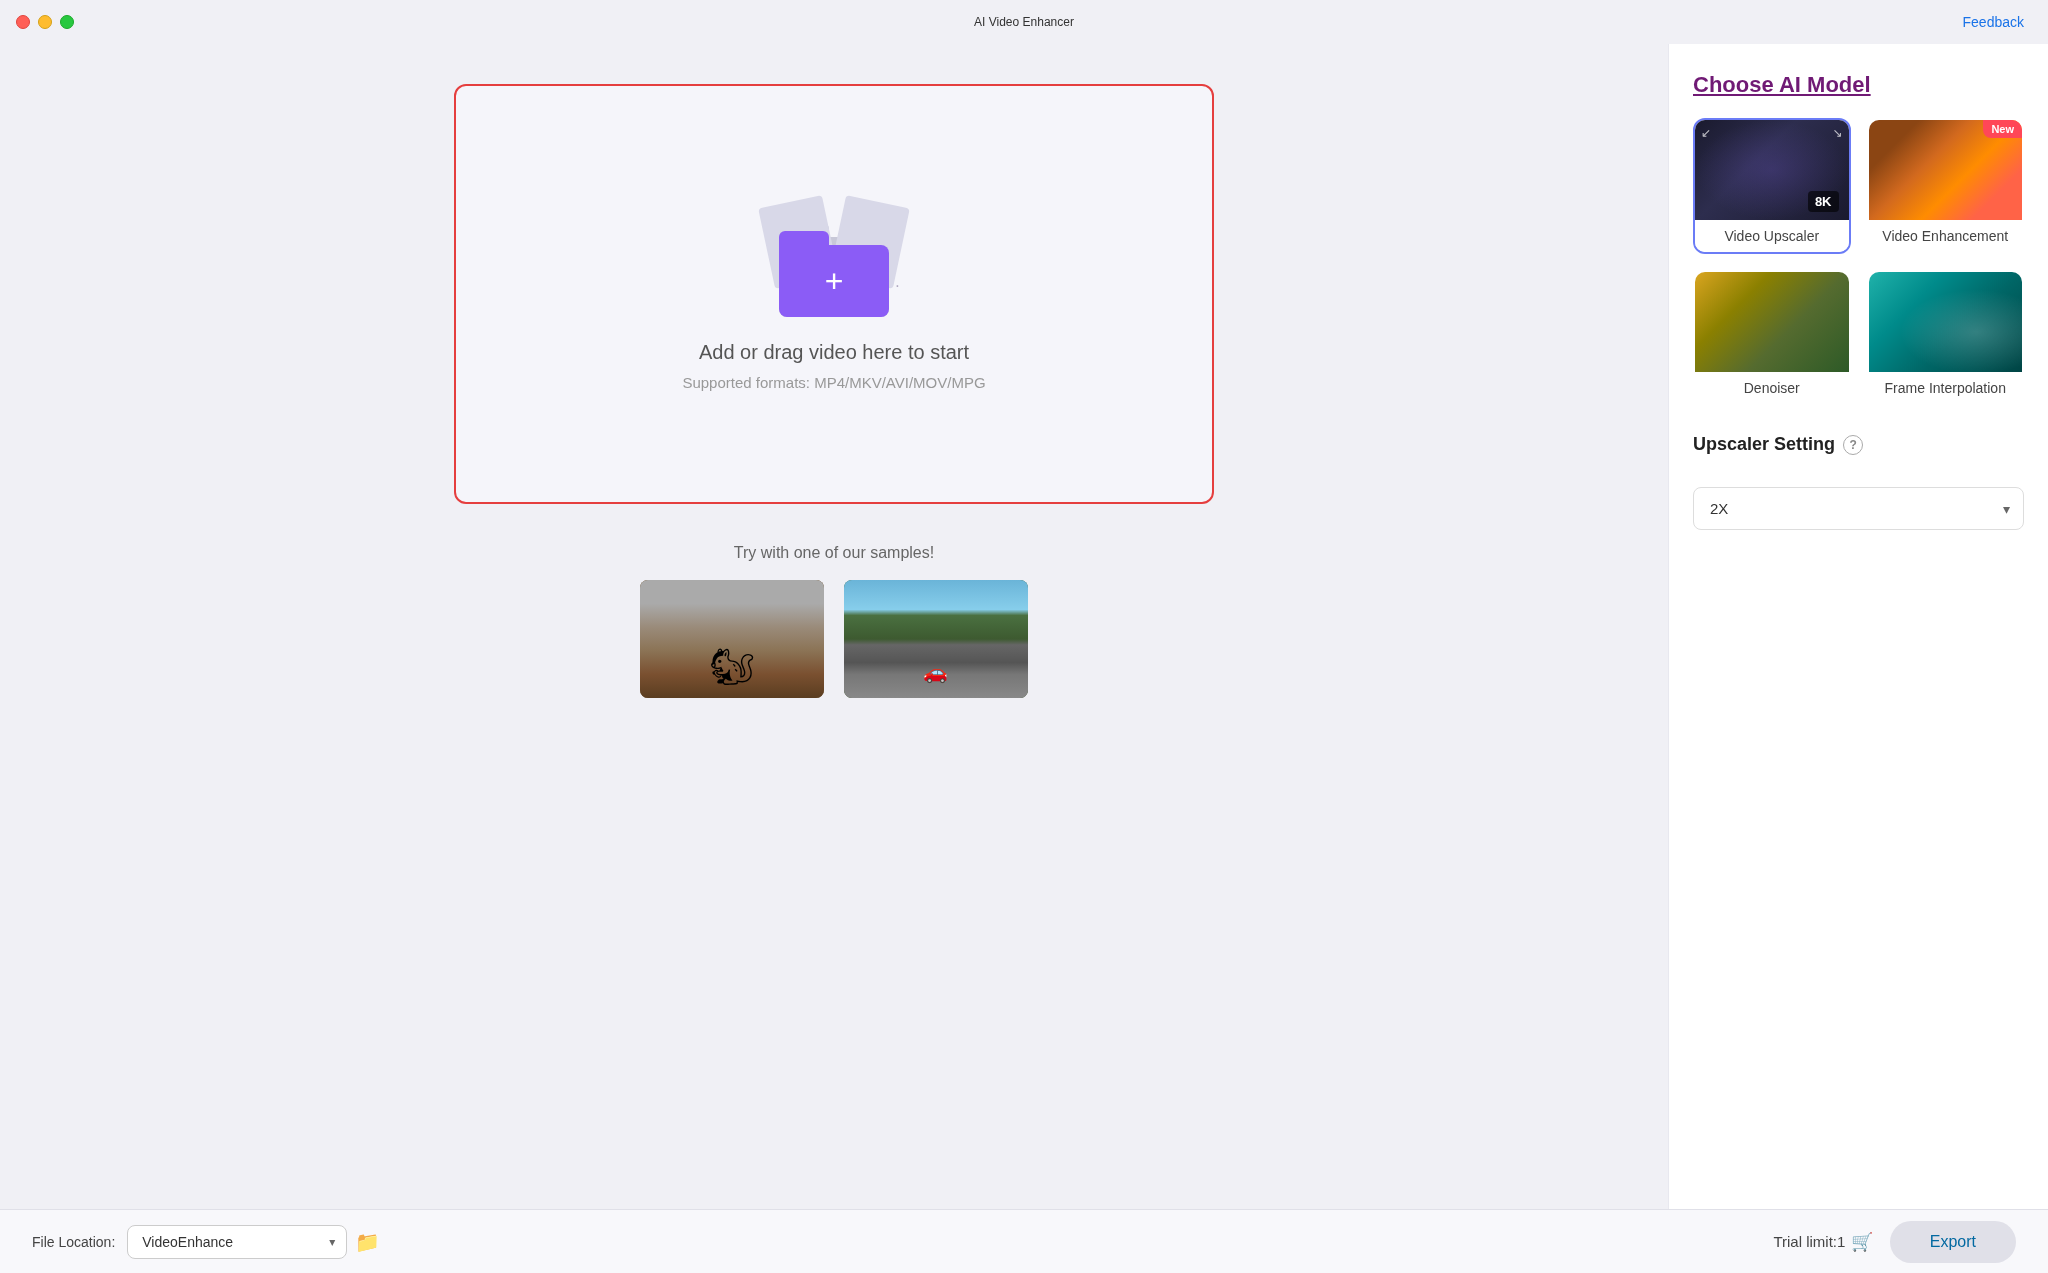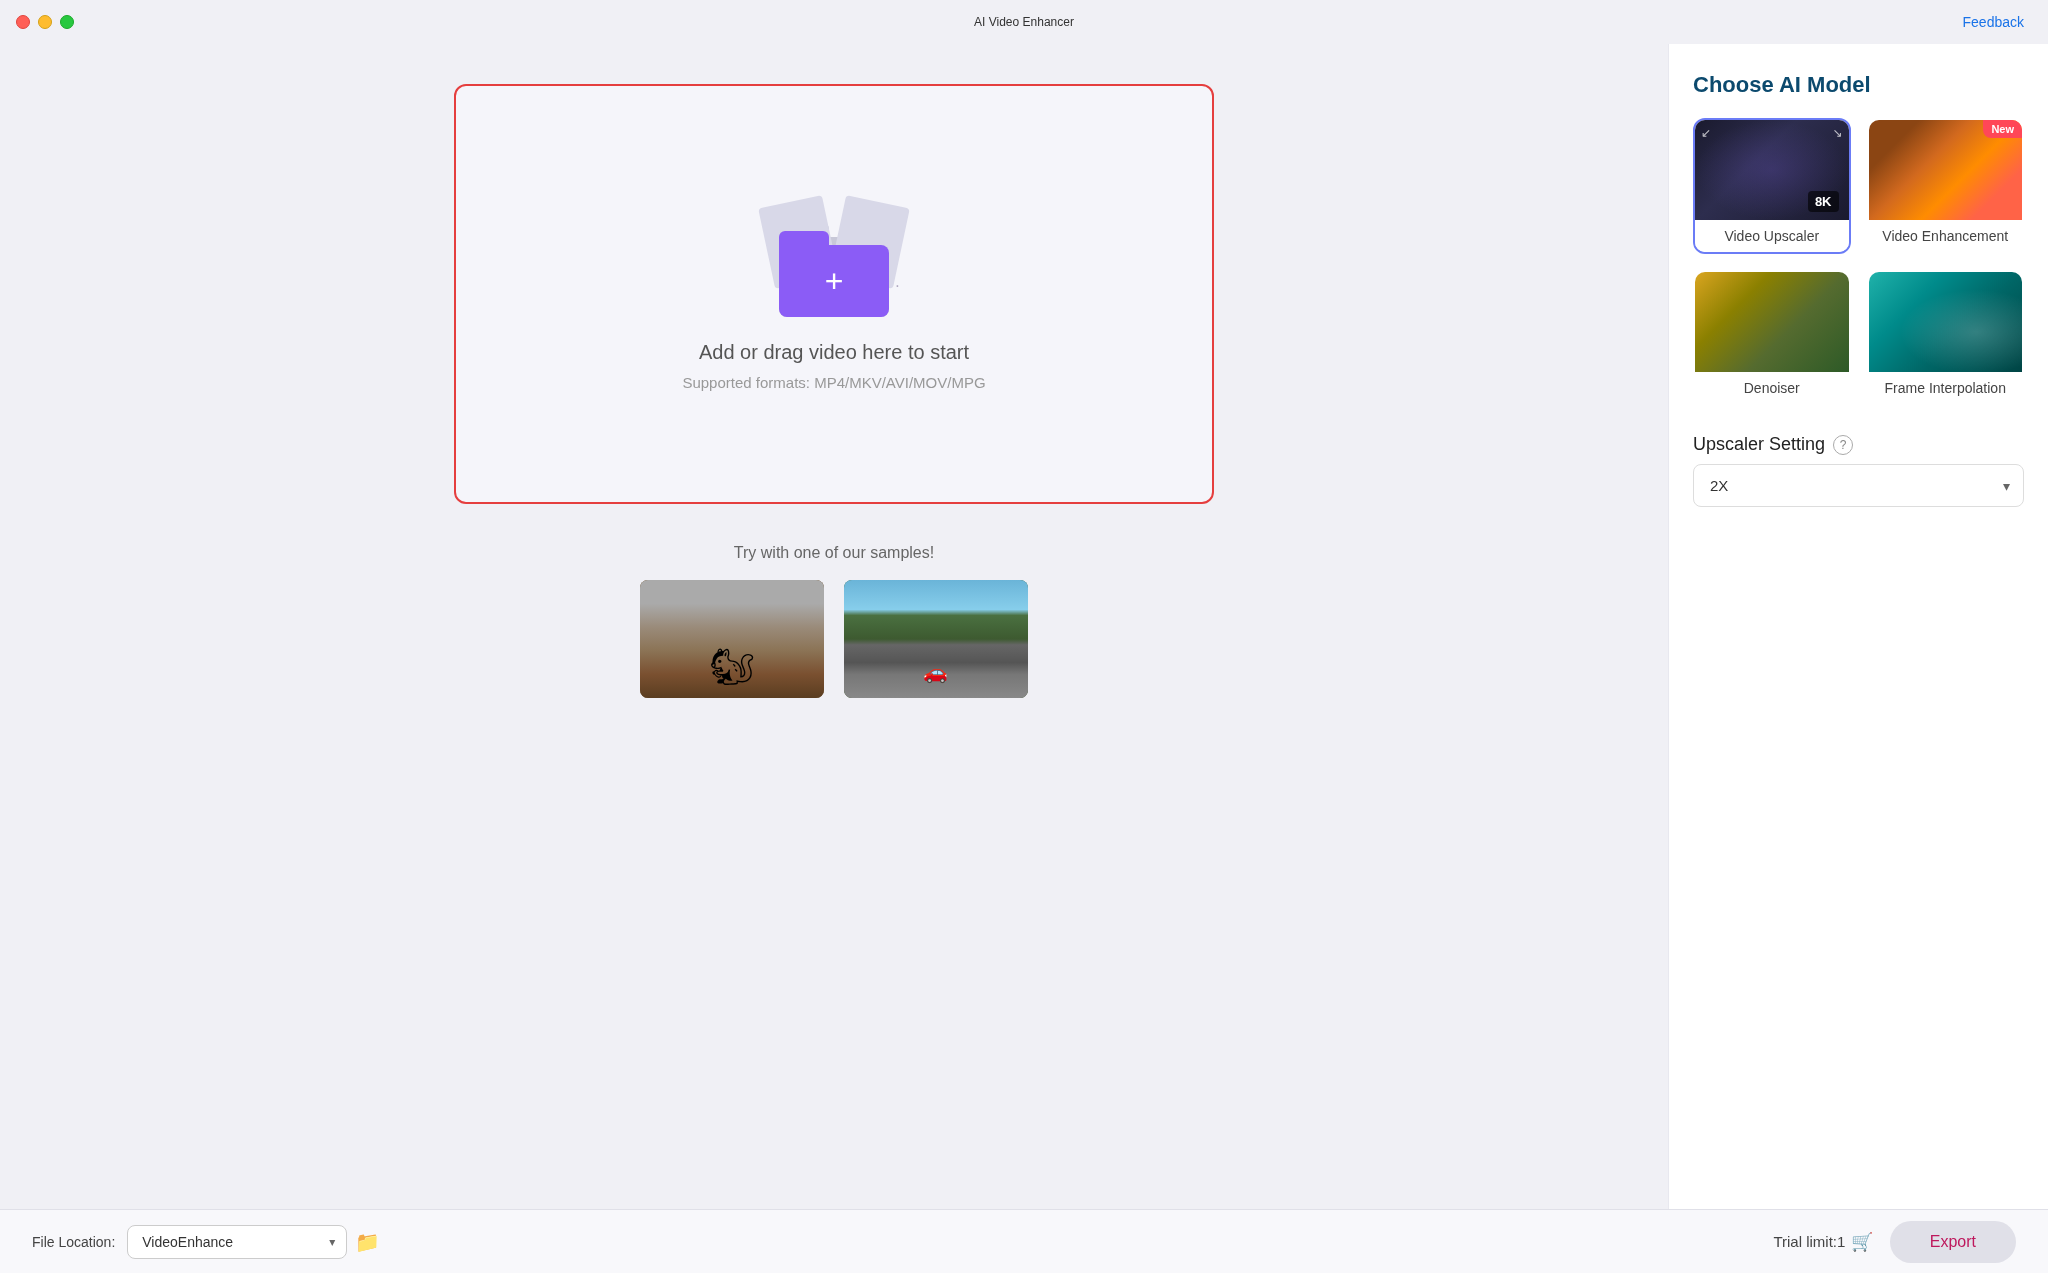--- a/index.html
+++ b/index.html
@@ -312,40 +312,41 @@
     .cart-icon {
       color: #6b7cf6;
       font-size: 18px;
     }
     .export-btn {
       background: #e0e0e8;
       border: none;
       border-radius: 24px;
       padding: 12px 40px;
       font-size: 16px;
-      color: #be185d;
+      color: #0369a1;
       cursor: not-allowed;
       font-weight: 500;
     }
 
     
     .right-panel {
       width: 380px;
       background: white;
       border-left: 1px solid #e8e8ef;
       padding: 28px 24px;
       overflow-y: auto;
       flex-shrink: 0;
     }
 
     .panel-title {
       font-size: 22px;
       font-weight: 600;
-      color: #0c4a6e;
+      color: #701a75;
       margin-bottom: 20px;
+      text-decoration: underline;
     }
 
     .model-grid {
       display: grid;
       grid-template-columns: 1fr 1fr;
       gap: 16px;
       margin-bottom: 28px;
     }
 
     .model-card {
@@ -442,23 +443,23 @@
       padding: 8px 4px;
       background: white;
     }
 
     
     .setting-section {
       margin-top: 4px;
     }
     .setting-label {
       font-size: 18px;
-      font-weight: 400;
+      font-weight: 700;
       color: #222;
-      margin-bottom: 9px;
+      margin-bottom: 32px;
       display: flex;
       align-items: center;
       gap: 8px;
     }
     .help-icon {
       width: 20px;
       height: 20px;
       border-radius: 50%;
       border: 1.5px solid #aaa;
       display: inline-flex;

